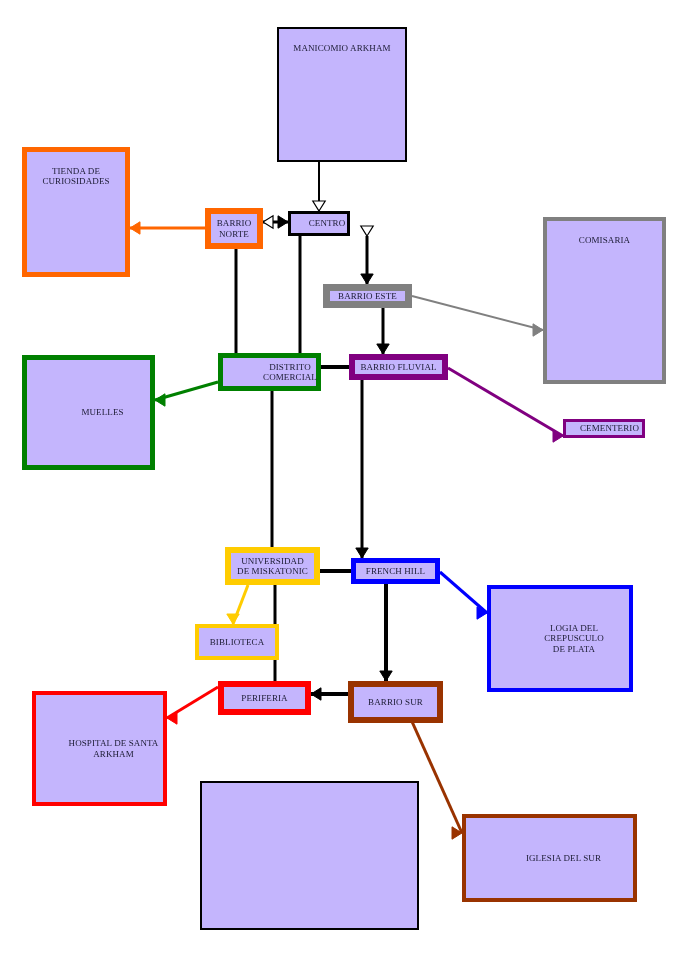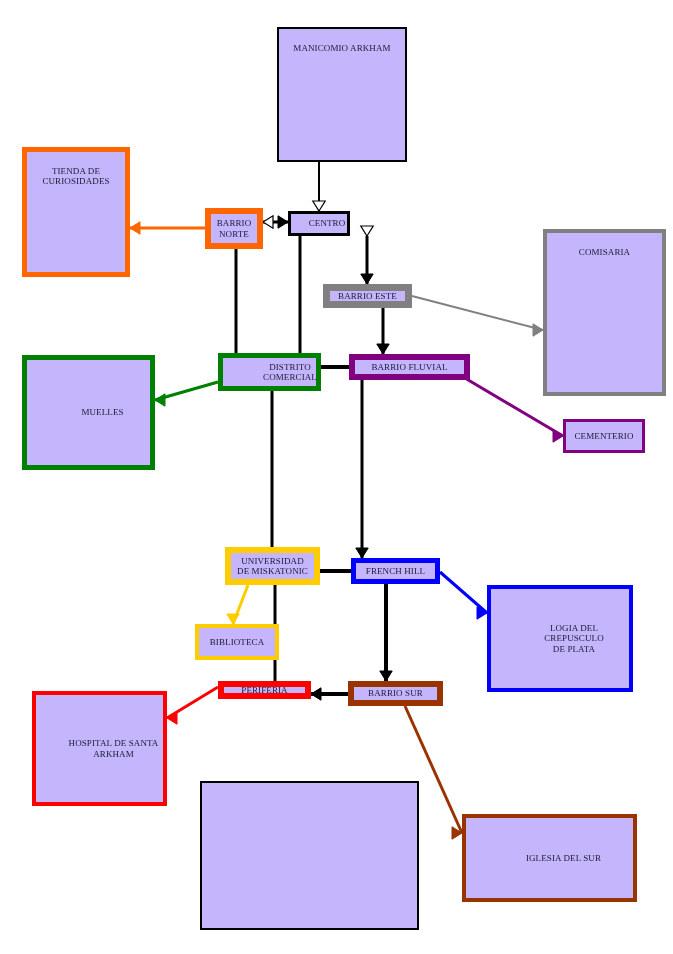--- a/index.html
+++ b/index.html
@@ -170,57 +170,57 @@
         <span class="label">TIENDA DE
 CURIOSIDADES</span>
       </div>
       <div class="node district" style="left: 205px; top: 208px; width: 58px; height: 41px; border: 6px solid rgb(255, 102, 0);">
         <span class="label">BARRIO
 NORTE</span>
       </div>
       <div class="node district" style="left: 288px; top: 211px; width: 62px; height: 25px; border: 3px solid rgb(0, 0, 0); padding-left: 16px;">
         <span class="label">CENTRO</span>
       </div>
-      <div class="node location" style="left: 543px; top: 229px; width: 123px; height: 167px; border: 4px solid rgb(128, 128, 128);">
+      <div class="node location" style="left: 543px; top: 217px; width: 123px; height: 167px; border: 4px solid rgb(128, 128, 128);">
         <span class="label">COMISARIA</span>
       </div>
       <div class="node district" style="left: 323px; top: 284px; width: 89px; height: 24px; border: 7px solid rgb(128, 128, 128);">
         <span class="label">BARRIO ESTE</span>
       </div>
       <div class="node location mid" style="left: 22px; top: 355px; width: 133px; height: 115px; border: 5px solid rgb(0, 128, 0);">
         <span class="label">MUELLES</span>
       </div>
       <div class="node district" style="left: 218px; top: 353px; width: 103px; height: 38px; border: 5px solid rgb(0, 128, 0); padding-left: 41px;">
         <span class="label">DISTRITO
 COMERCIAL</span>
       </div>
-      <div class="node district" style="left: 349px; top: 354px; width: 121px; height: 26px; border: 6px solid rgb(128, 0, 128);">
+      <div class="node district" style="left: 349px; top: 354px; width: 99px; height: 26px; border: 6px solid rgb(128, 0, 128);">
         <span class="label">BARRIO FLUVIAL</span>
       </div>
-      <div class="node district" style="left: 563px; top: 419px; width: 82px; height: 34px; border: 3px solid rgb(128, 0, 128);">
+      <div class="node district" style="left: 563px; top: 419px; width: 82px; height: 19px; border: 3px solid rgb(128, 0, 128); justify-content: flex-end;">
         <span class="label">CEMENTERIO</span>
       </div>
       <div class="node district" style="left: 225px; top: 547px; width: 95px; height: 38px; border: 6px solid rgb(255, 204, 0);">
         <span class="label">UNIVERSIDAD
 DE MISKATONIC</span>
       </div>
       <div class="node district" style="left: 351px; top: 558px; width: 89px; height: 26px; border: 5px solid rgb(0, 0, 255);">
         <span class="label">FRENCH HILL</span>
       </div>
       <div class="node location mid" style="left: 487px; top: 585px; width: 146px; height: 107px; border: 4px solid rgb(0, 0, 255);">
         <span class="label">LOGIA DEL CREPUSCULO
 DE PLATA</span>
       </div>
       <div class="node district" style="left: 195px; top: 624px; width: 84px; height: 36px; border: 4px solid rgb(255, 204, 0);">
         <span class="label">BIBLIOTECA</span>
       </div>
-      <div class="node district" style="left: 218px; top: 681px; width: 93px; height: 18px; border: 6px solid rgb(255, 0, 0);">
+      <div class="node district" style="left: 218px; top: 681px; width: 93px; height: 34px; border: 6px solid rgb(255, 0, 0);">
         <span class="label">PERIFERIA</span>
       </div>
-      <div class="node district" style="left: 348px; top: 681px; width: 95px; height: 25px; border: 6px solid rgb(153, 51, 0);">
+      <div class="node district" style="left: 348px; top: 681px; width: 95px; height: 42px; border: 6px solid rgb(153, 51, 0);">
         <span class="label">BARRIO SUR</span>
       </div>
       <div class="node location mid" style="left: 32px; top: 691px; width: 135px; height: 115px; border: 4px solid rgb(255, 0, 0);">
         <span class="label">HOSPITAL DE SANTA ARKHAM</span>
       </div>
       <div class="node location" style="left: 200px; top: 781px; width: 219px; height: 149px; border: 2px solid rgb(0, 0, 0);">
         <span class="label"></span>
       </div>
       <div class="node location mid" style="left: 462px; top: 814px; width: 175px; height: 88px; border: 4px solid rgb(153, 51, 0);">
         <span class="label">IGLESIA DEL SUR</span>

